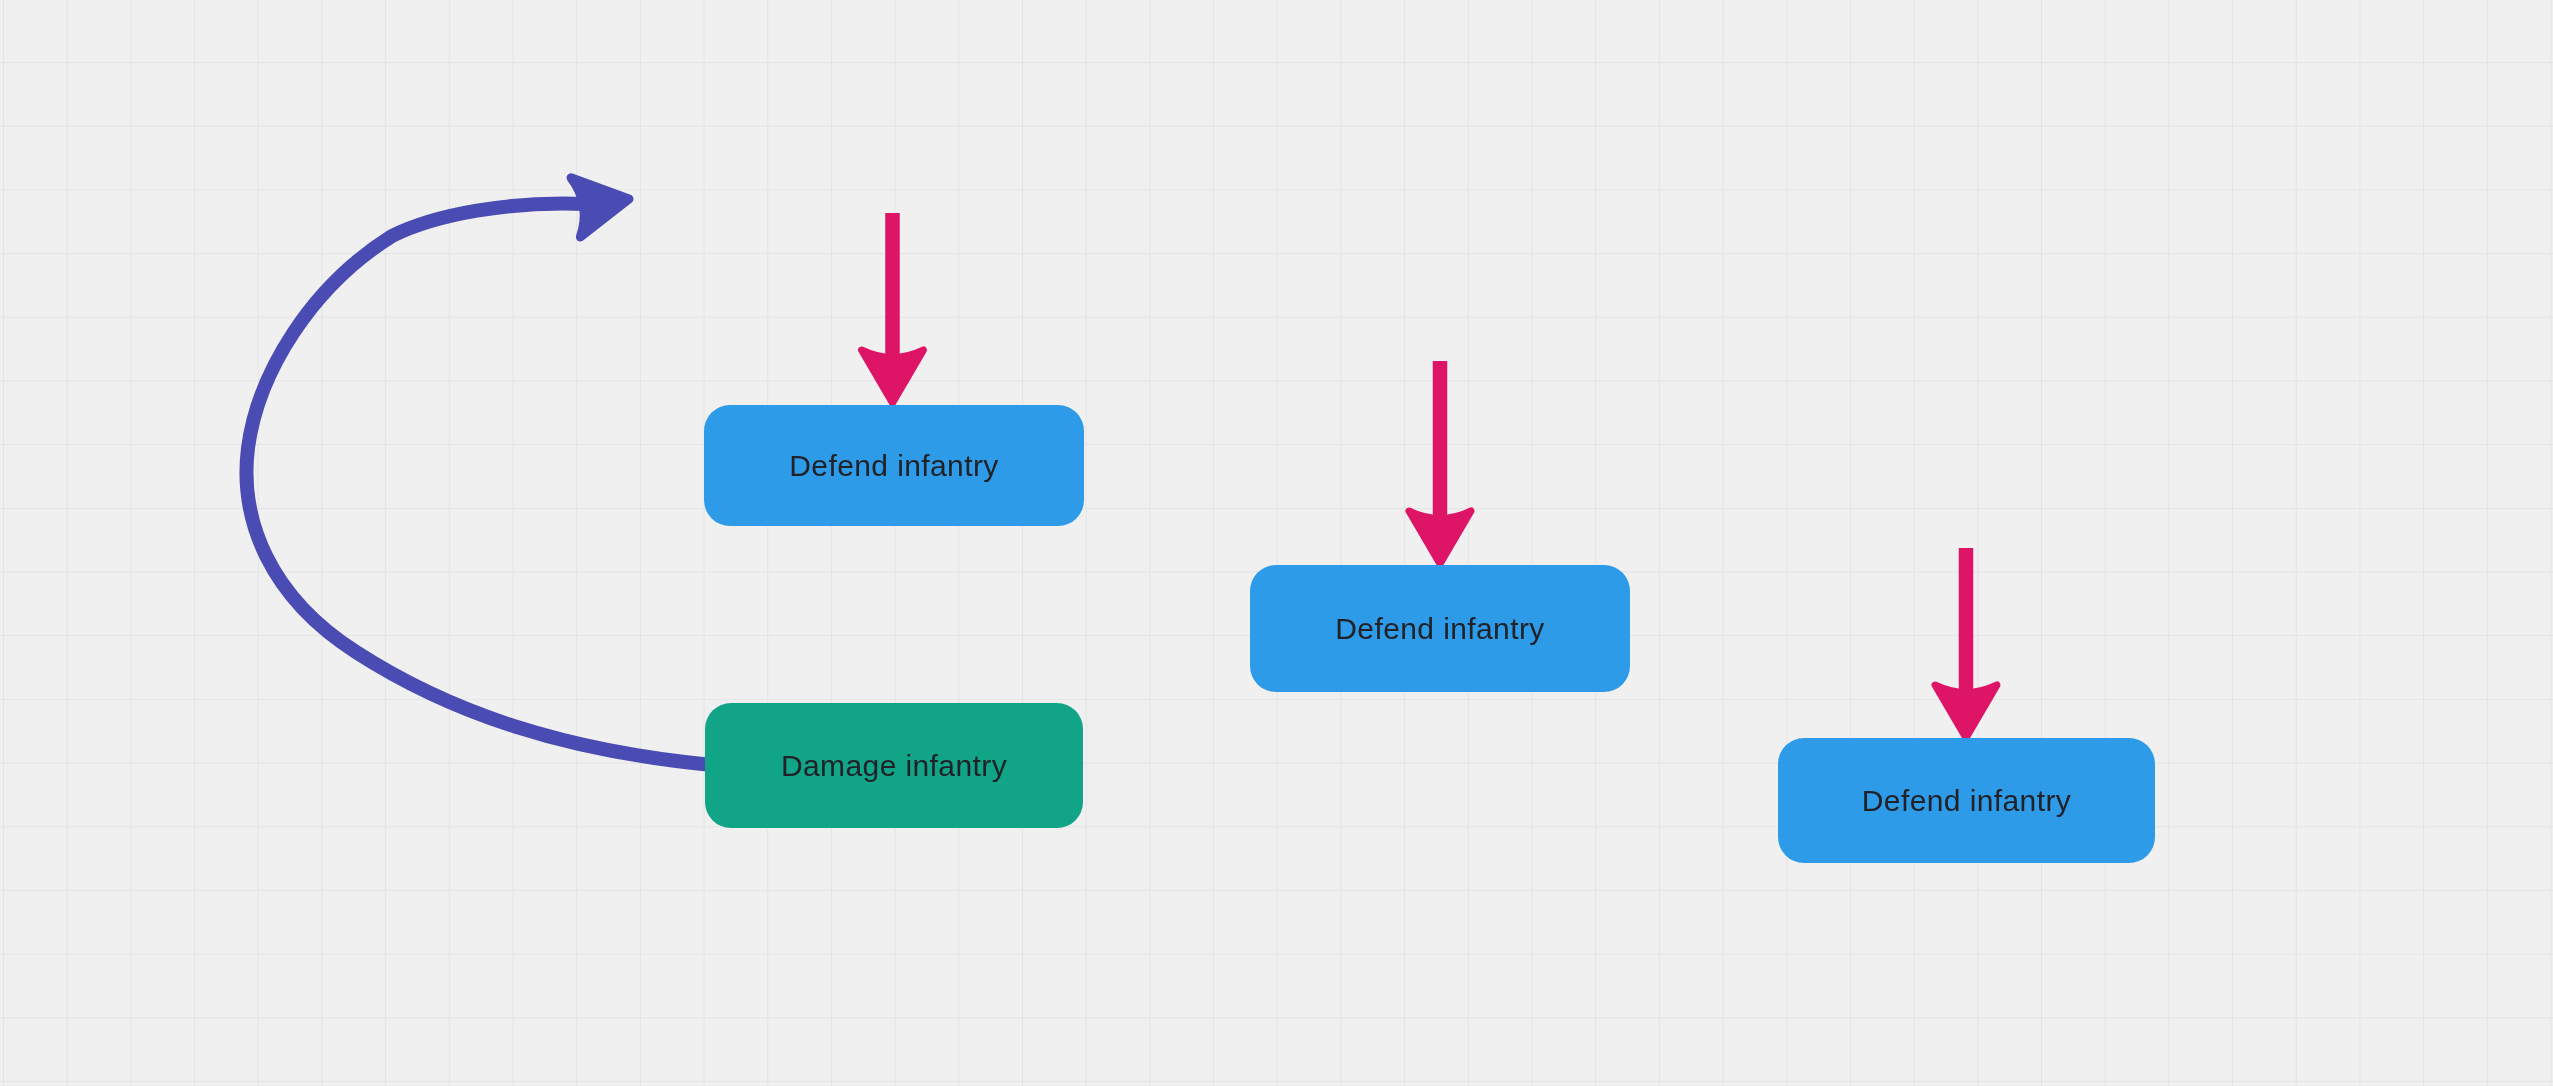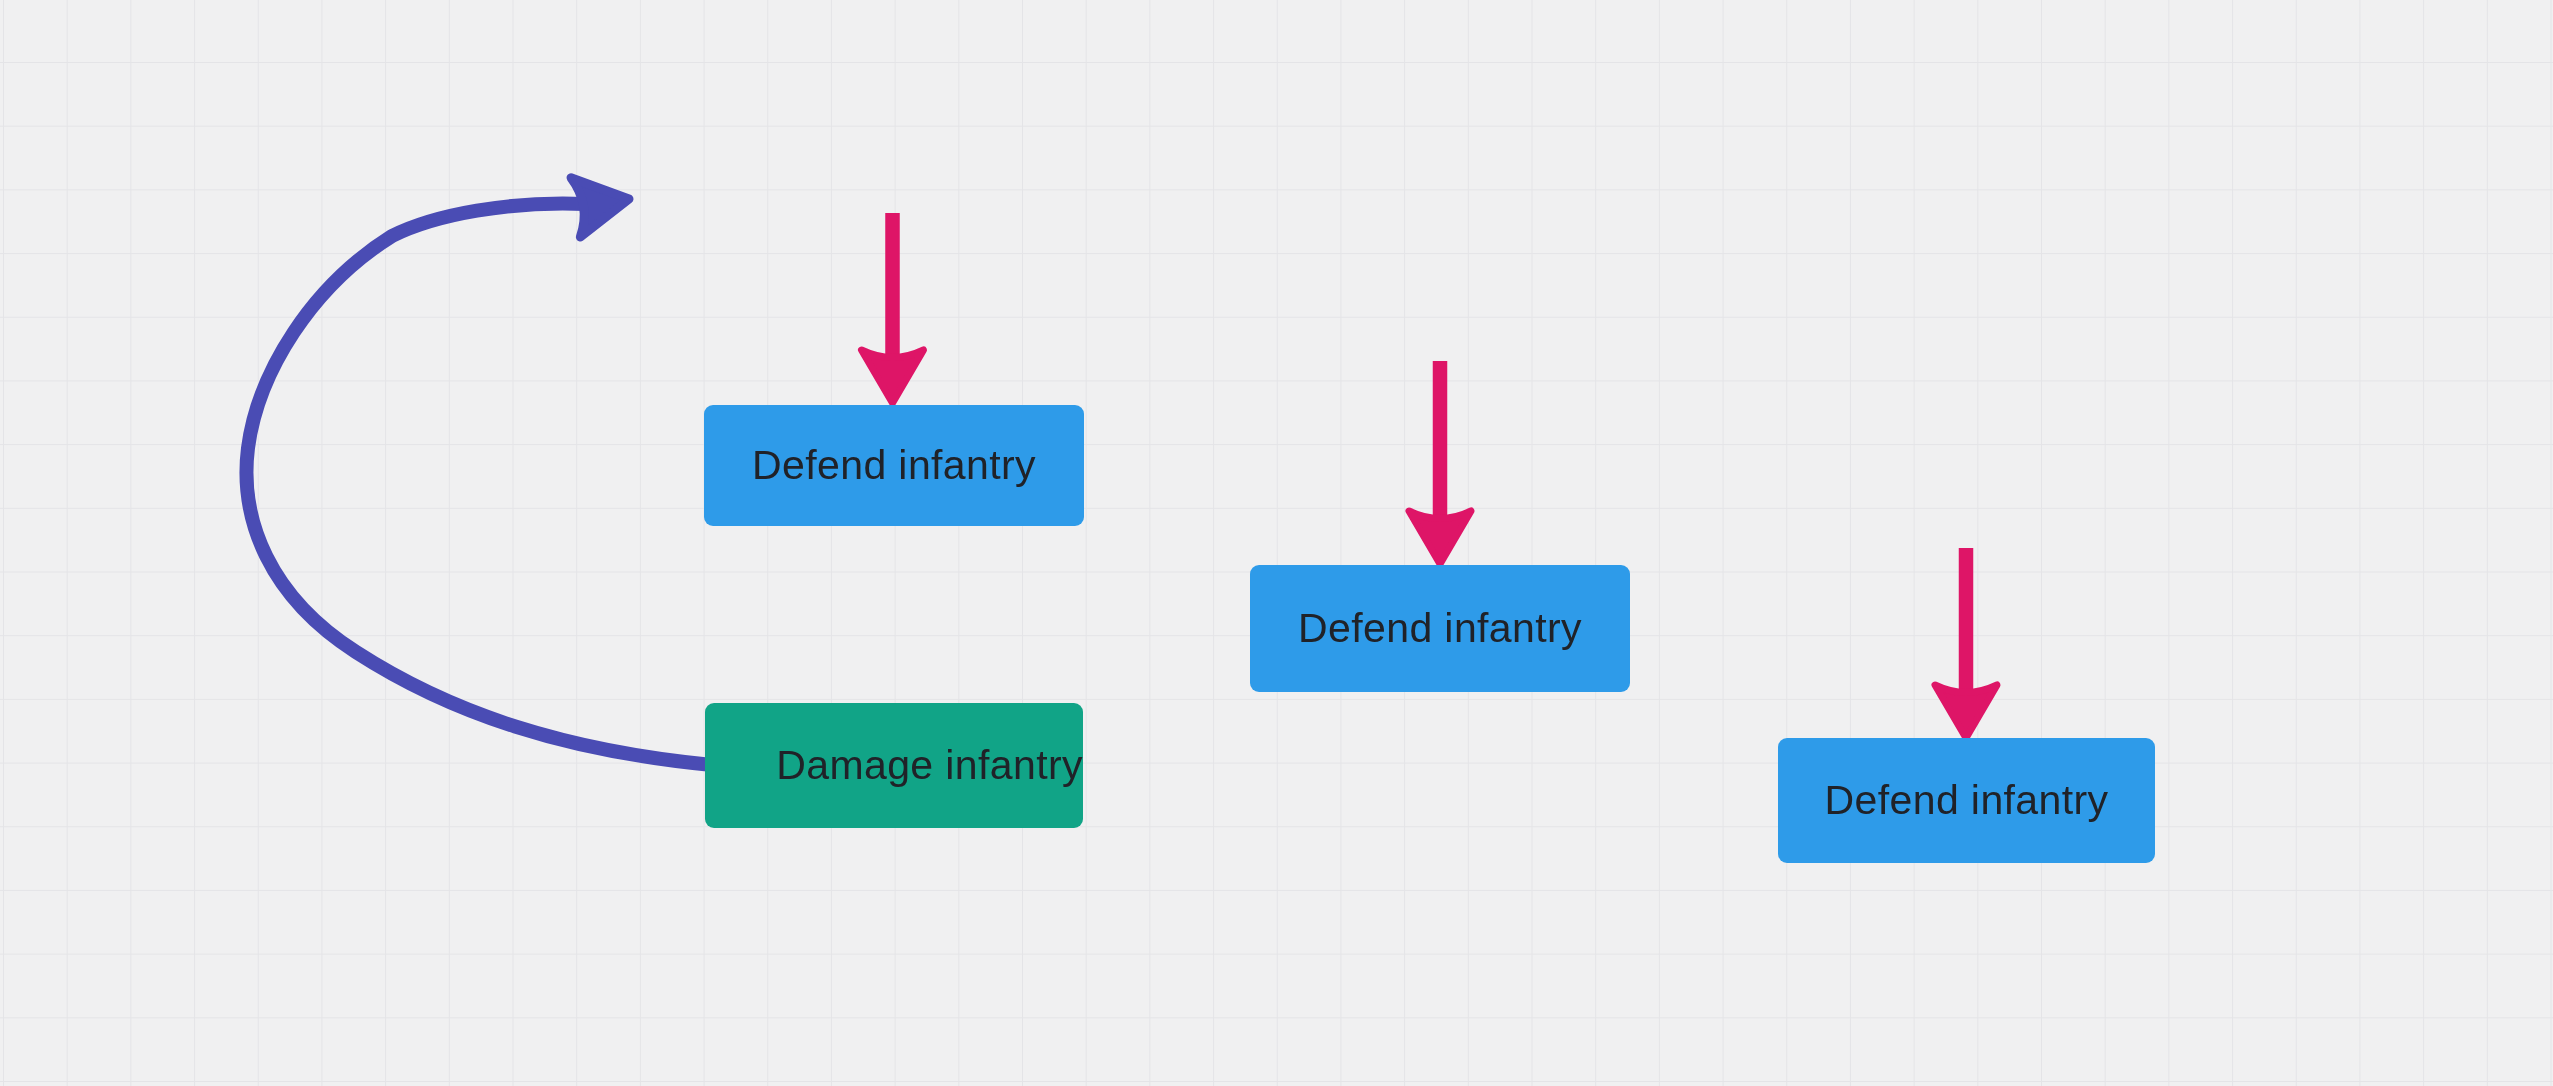--- a/index.html
+++ b/index.html
@@ -49,25 +49,25 @@
   }
   .purple-head {
     fill: #4a4cb4;
     stroke: #4a4cb4;
     stroke-width: 9;
     stroke-linejoin: round;
   }
   .node {
     position: absolute;
     z-index: 2;
-    border-radius: 9px;
+    border-radius: 26px;
     display: flex;
     align-items: center;
     justify-content: center;
-    font-size: 41px;
+    font-size: 30px;
     letter-spacing: 0.4px;
     color: #202228;
     cursor: default;
     user-select: none;
   }
   .node.blue  { background: #2e9be9; }
   .node.green { background: #11a487; }
 </style>
 </head>
 <body>
@@ -106,17 +106,17 @@
   </div>
 
   <div class="node blue" style="left:1250px; top:565px; width:380px; height:127px;">
     <span>Defend infantry</span>
   </div>
 
   <div class="node blue" style="left:1778px; top:738px; width:377px; height:125px;">
     <span>Defend infantry</span>
   </div>
 
-  <div class="node green" style="left:705px; top:703px; width:378px; height:125px;justify-content:flex-end;">
+  <div class="node green" style="left:705px; top:703px; width:378px; height:125px;">
     <span>Damage infantry</span>
   </div>
 
 </div>
 
 </body></html>

